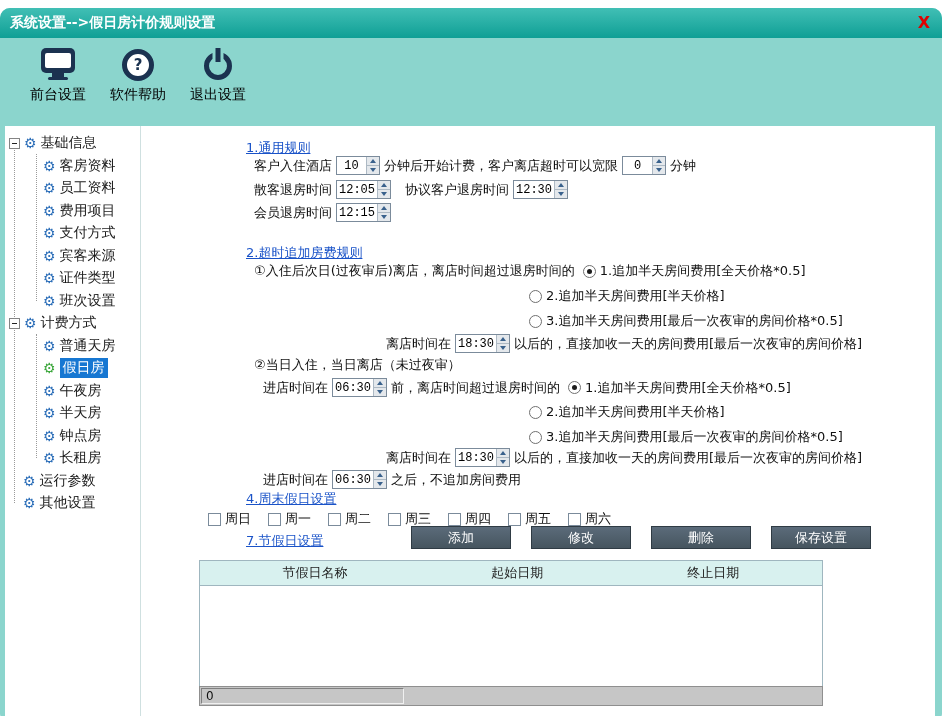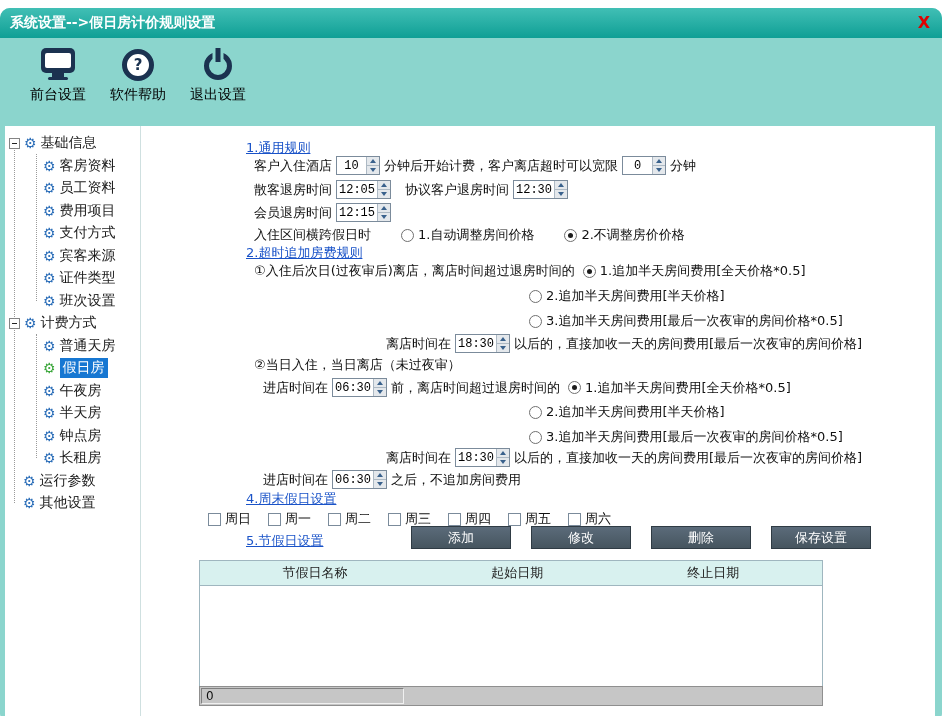--- a/index.html
+++ b/index.html
@@ -234,31 +234,20 @@
         <span>会员退房时间</span>
         <span class="spinner">
           <span class="spin-val">12:15</span>
           <span class="spin-arrows">
               <span class="spin-btn up"></span>
               <span class="spin-btn down"></span>
             </span>
         </span>
       </div>
 
-      <div class="row" style="left:113px; top:100px;">
-        <span>入住区间横跨假日时</span>
-        <span class="opt gap30">
-          <span class="radio"></span>
-          <span>1.自动调整房间价格</span>
-        </span>
-        <span class="opt gap30">
-          <span class="radio on"></span>
-          <span>2.不调整房价价格</span>
-        </span>
-      </div>
 
       <div class="sec-head" style="left:105px; top:118px;">2.超时追加房费规则</div>
 
       <div class="row" style="left:113px; top:136px;">
         <span>①入住后次日(过夜审后)离店，离店时间超过退房时间的</span>
         <span class="opt gap8">
           <span class="radio on"></span>
           <span>1.追加半天房间费用[全天价格*0.5]</span>
         </span>
       </div>
@@ -365,21 +354,21 @@
         <span class="day-item">
           <span class="checkbox"></span>
           <span>周五</span>
         </span>
         <span class="day-item">
           <span class="checkbox"></span>
           <span>周六</span>
         </span>
       </div>
 
-      <div class="sec-head" style="left:105px; top:406px;">5.节假日设置</div>
+      <div class="sec-head" style="left:105px; top:406px;">7.节假日设置</div>
 
       <div class="btn-row">
         <button class="btn">添加</button>
         <button class="btn">修改</button>
         <button class="btn">删除</button>
         <button class="btn">保存设置</button>
       </div>
 
       <div class="htable">
         <div class="thead">

